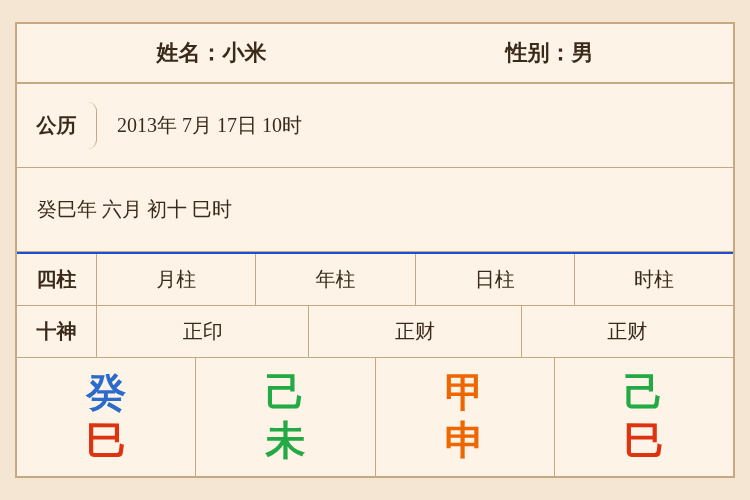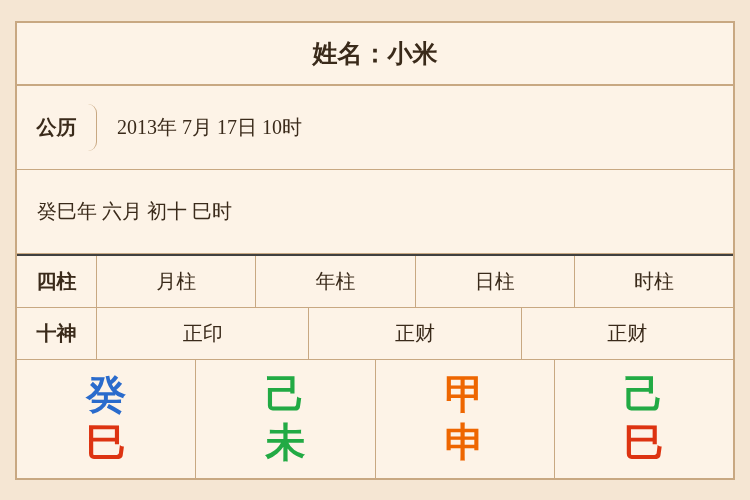--- a/index.html
+++ b/index.html
@@ -15,21 +15,21 @@
     .container {
       width: 720px;
       background-color: #fdf3e7;
       border: 2px solid #c8a882;
     }
     .header-row {
       display: flex;
       justify-content: space-around;
       padding: 14px 20px;
       border-bottom: 2px solid #c8a882;
-      font-size: 25px;
+      font-size: 22px;
       color: #3a2a1a;
       font-weight: bold;
     }
     .info-row {
       display: flex;
       border-bottom: 1px solid #c8a882;
       min-height: 50px;
       align-items: center;
     }
     .label-cell {
@@ -43,21 +43,21 @@
       padding: 10px 5px;
       border-radius: 9px;
     }
     .value-cell {
       flex: 1;
       font-size: 20px;
       color: #3a2a1a;
       padding: 28px 20px;
     }
     .table-section {
-      border-top: 2px solid #404040;
+      border-top: 2px solid #1d4ed8;
     }
     .grid-row {
       display: flex;
       border-bottom: 1px solid #c8a882;
     }
     .grid-row:last-child {
       border-bottom: none;
     }
     .grid-label {
       width: 80px;
@@ -116,20 +116,21 @@
     .color-green { color: #22aa44; }
     .color-orange { color: #ee6600; }
   </style>
 </head>
 <body>
 
 <div class="container">
 
   <div class="header-row">
     <span>姓名：小米</span>
+    <span>性别：男</span>
   </div>
 
   <div class="info-row">
     <div class="label-cell">公历</div>
     <div class="value-cell">2013年 7月 17日 10时</div>
   </div>
 
   <div class="info-row">
     <div class="value-cell">癸巳年 六月 初十 巳时</div>
   </div>

